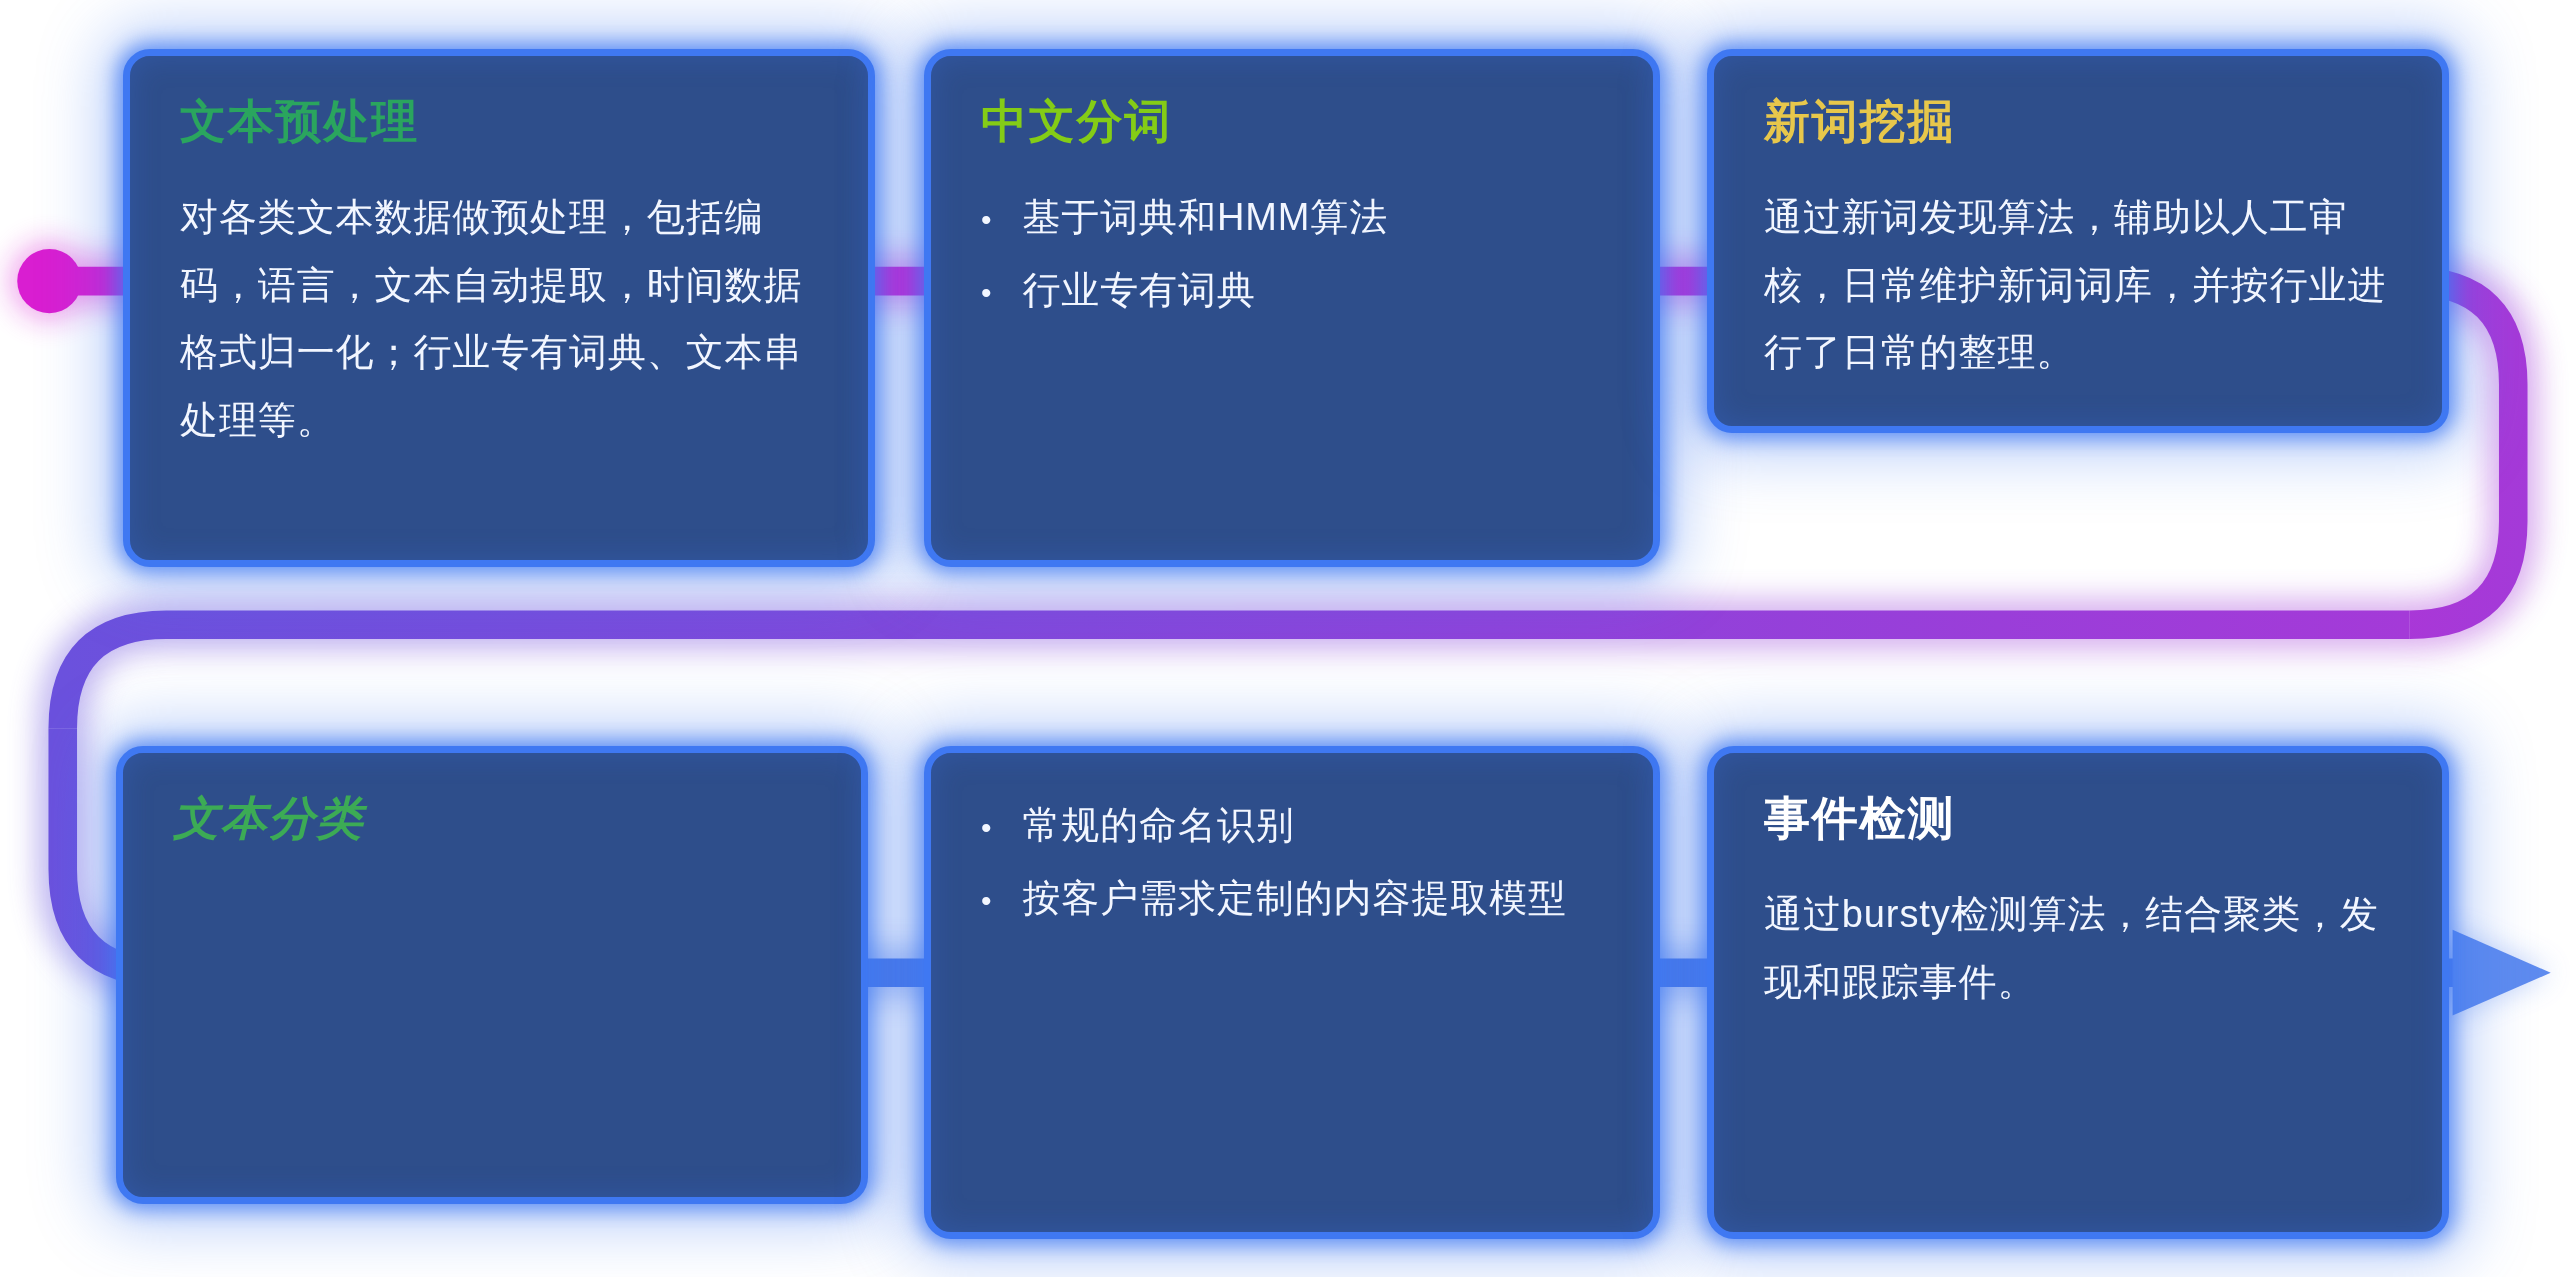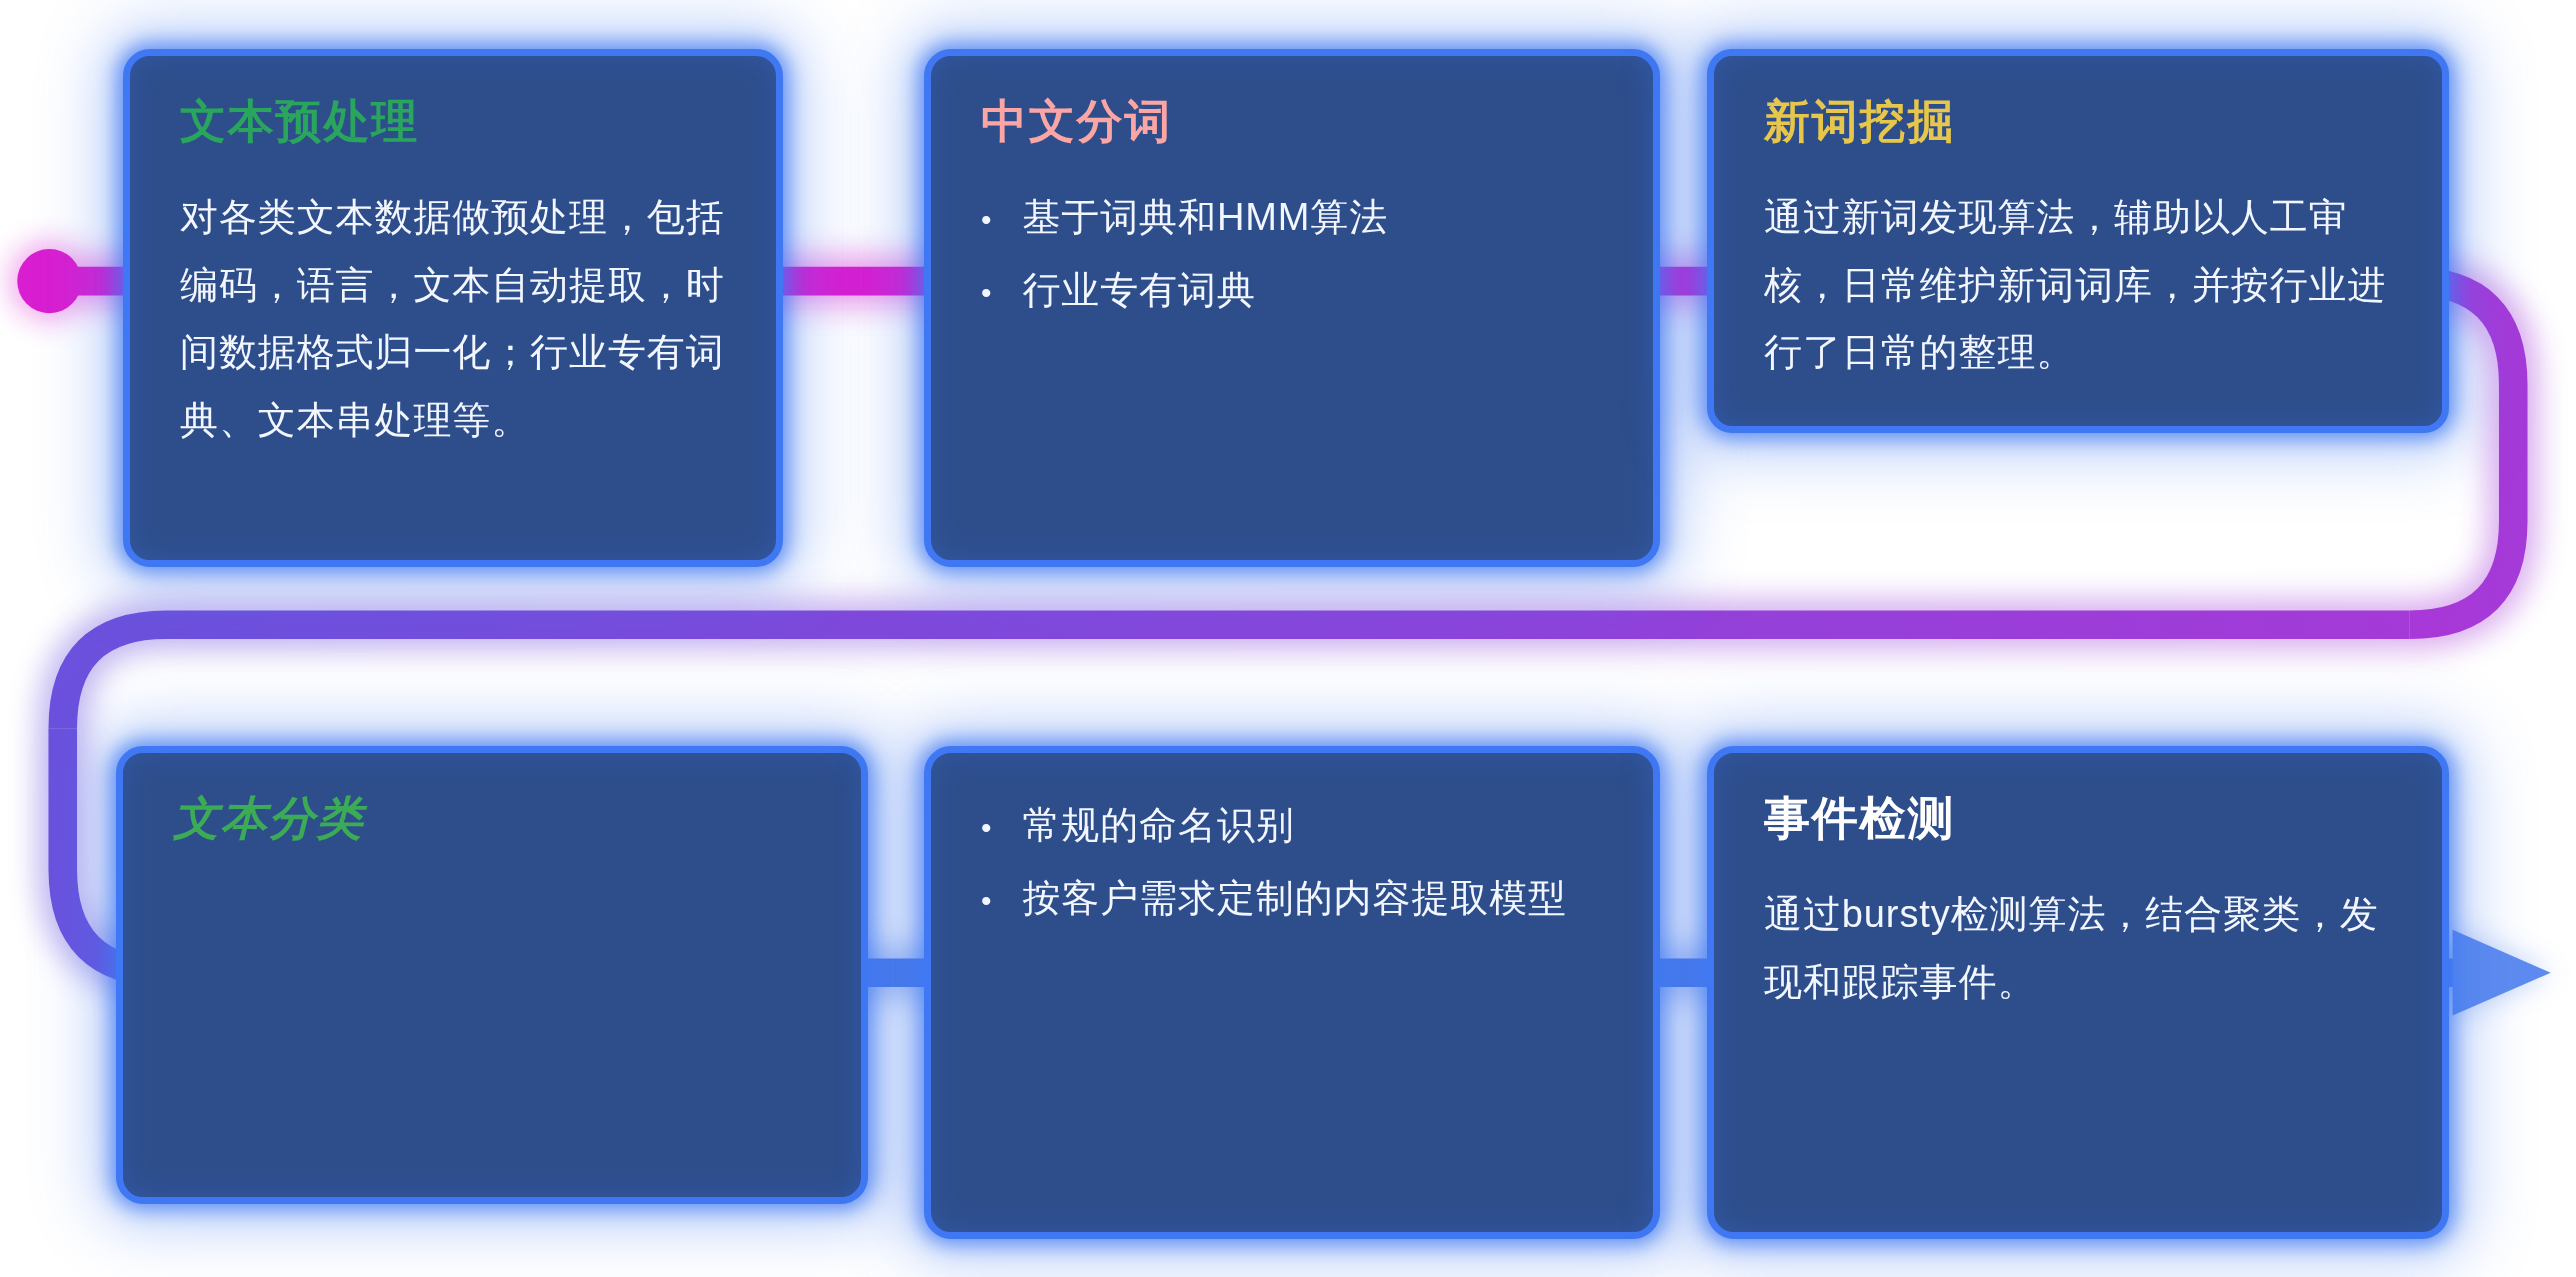--- a/index.html
+++ b/index.html
@@ -68,21 +68,21 @@
     display: flex;
     align-items: baseline;
     margin-bottom: 5.4px;
   }
   .card-list li::before {
     content: "\2022";
     font-size: 30px;
     margin-right: 30px;
     flex: 0 0 auto;
   }
-  #card-1 { left: 123px;  top: 49px;  width: 660px; height: 518px; }
+  #card-1 { left: 123px;  top: 49px;  width: 752px; height: 518px; }
   #card-2 { left: 924px; top: 49px;  width: 736px; height: 518px; }
   #card-3 { left: 1707px; top: 49px;  width: 742px; height: 384px; border-radius: 25px; }
   #card-4 { left: 116px;  top: 746px; width: 752px; height: 458px; font-style: italic; }
   #card-5 { left: 924px; top: 746px; width: 736px; height: 493px; }
   #card-6 { left: 1707px; top: 746px; width: 742px; height: 493px; }
 </style>
 </head>
 <body>
 
 <div id="stage">
@@ -123,21 +123,21 @@
     <circle cx="55" cy="315" r="36" fill="#d91ed1"></circle>
     <polygon points="2748,1042 2748,1138 2858,1090" fill="#5e8bef"></polygon>
   </svg>
 
   <div class="card" id="card-1">
     <h2 class="card-title" style="color: rgb(42, 165, 94);">文本预处理</h2>
     <p class="card-body">对各类文本数据做预处理，包括编码，语言，文本自动提取，时间数据格式归一化；行业专有词典、文本串处理等。</p>
   </div>
 
   <div class="card" id="card-2">
-    <h2 class="card-title" style="color: #fca5a5;">中文分词</h2>
+    <h2 class="card-title" style="color: #84cc16;">中文分词</h2>
     <ul class="card-list">
       <li>基于词典和HMM算法</li>
       <li>行业专有词典</li>
     </ul>
   </div>
 
   <div class="card" id="card-3">
     <h2 class="card-title" style="color: rgb(231, 199, 75);">新词挖掘</h2>
     <p class="card-body">通过新词发现算法，辅助以人工审核，日常维护新词词库，并按行业进行了日常的整理。</p>
   </div>

